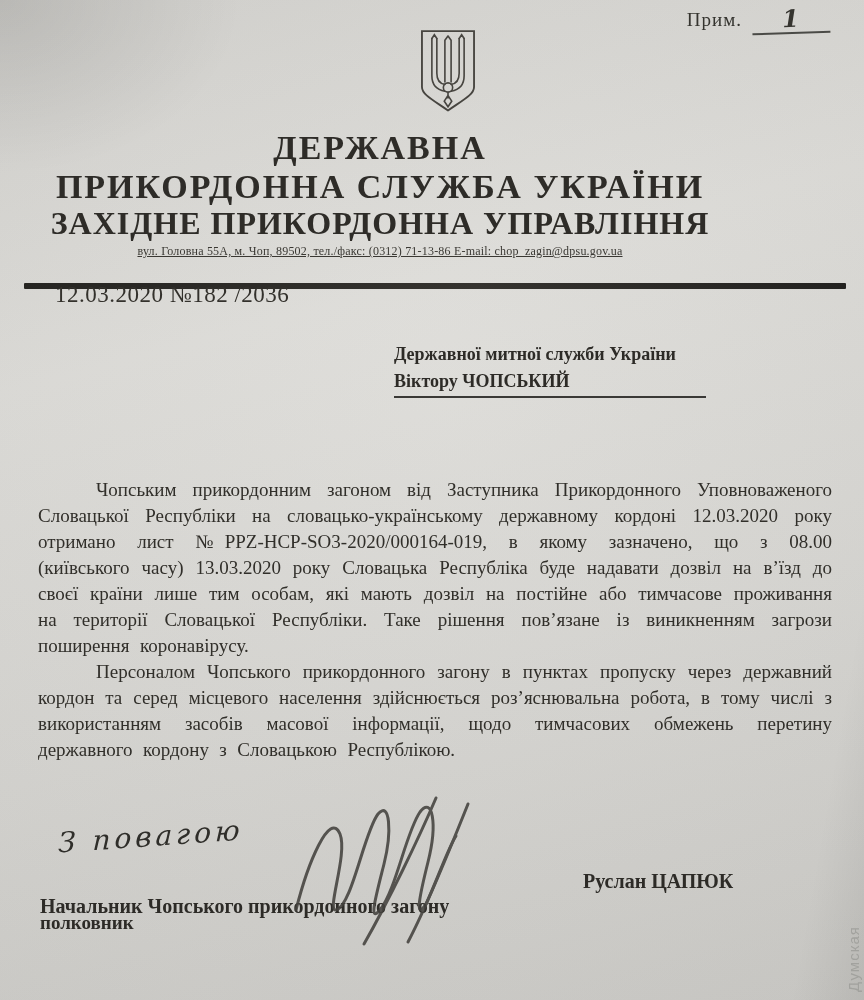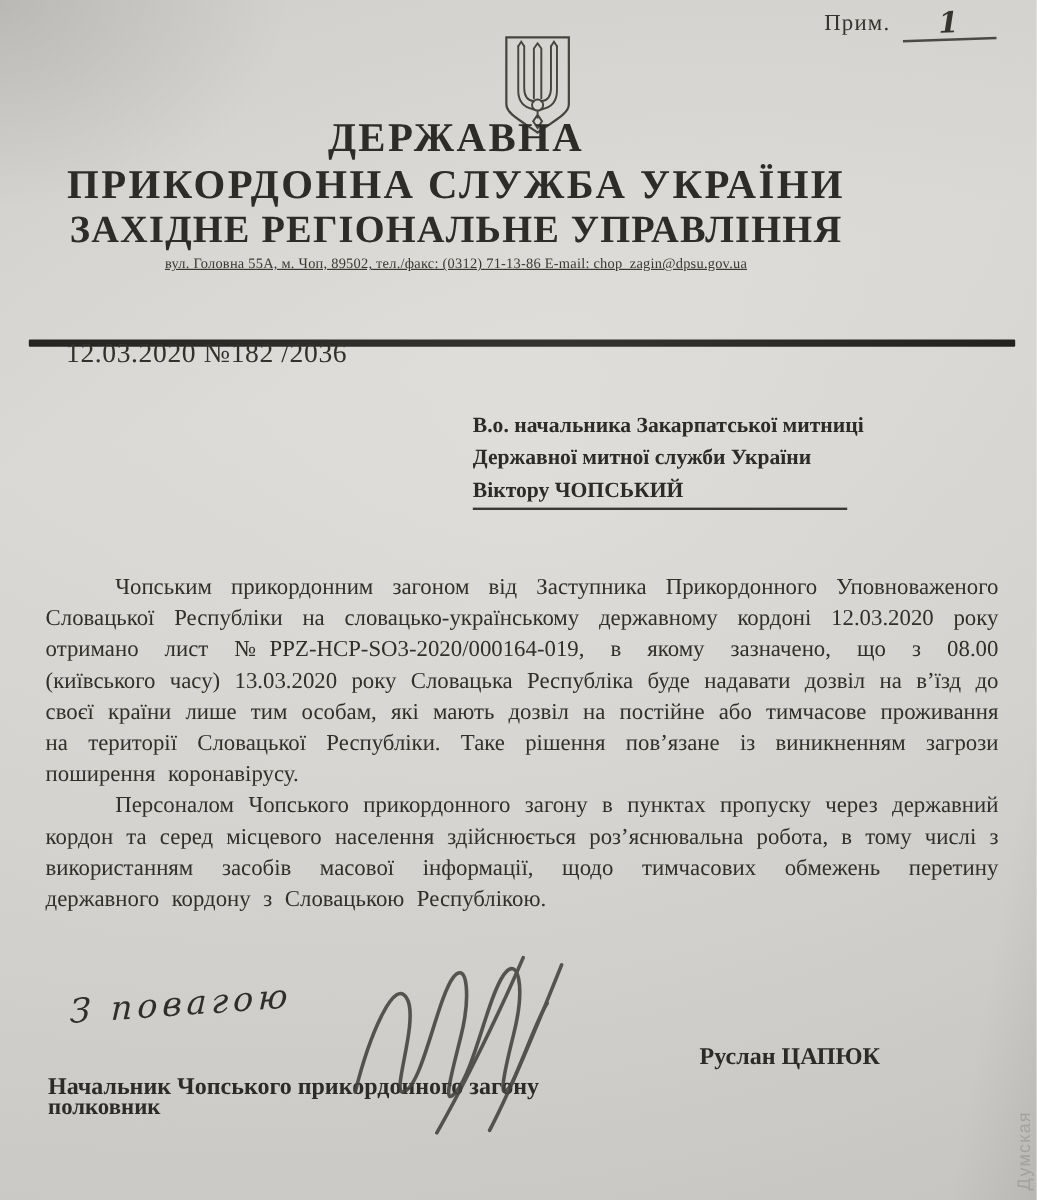--- a/index.html
+++ b/index.html
@@ -23,21 +23,21 @@
   .copy-num{
     display:inline-block;width:78px;margin-left:10px;
     border-bottom:2px solid #4a4a46;
     text-align:center;
     font-style:italic;font-weight:bold;font-size:24px;line-height:26px;
     transform:rotate(-2deg);
     font-family:"DejaVu Serif", serif;
   }
   .emblem{position:absolute;left:417px;top:25px;}
   .org{
-    position:absolute;top:96px;left:0;width:760px;
+    position:absolute;top:128px;left:0;width:760px;
     text-align:center;font-weight:bold;color:#2e2c28;
   }
   .org-l1,.org-l2{font-size:34px;line-height:39px;letter-spacing:2px;}
   .org-l3,.org-l4{font-size:32px;line-height:34px;letter-spacing:1px;}
   .org-addr{
     font-weight:normal;font-size:12px;line-height:17px;
     letter-spacing:0.2px;color:#3a3833;margin-top:3px;text-decoration:underline;
   }
   .rule{
     position:absolute;top:283px;left:24px;width:822px;height:6px;
@@ -96,30 +96,29 @@
       <path d="M32,16 V72 C32,84 38,89 45,90"></path>
       <path d="M68,16 L72,10 L76,16"></path>
       <path d="M76,16 V76 C76,92 66,99 55,101"></path>
       <path d="M68,16 V72 C68,84 62,89 55,90"></path>
     </g>
   </svg>
 
   <div class="org">
     <div class="org-l1">ДЕРЖАВНА</div>
     <div class="org-l2">ПРИКОРДОННА СЛУЖБА УКРАЇНИ</div>
-    <div class="org-l3">ЗАХІДНЕ РЕГІОНАЛЬНЕ УПРАВЛІННЯ</div>
+    <div class="org-l3">ЗАХІДНЕ ПРИКОРДОННА УПРАВЛІННЯ</div>
     <div class="org-addr">вул. Головна 55А, м. Чоп, 89502, тел./факс: (0312) 71-13-86 E-mail: chop_zagin@dpsu.gov.ua</div>
   </div>
 
   <div class="rule"></div>
 
   <div class="ref">12.03.2020 №182 /2036</div>
 
   <div class="recipient">
-    <div class="recipient-line">В.о. начальника Закарпатської митниці</div>
     <div class="recipient-line">Державної митної служби України</div>
     <div class="recipient-name">Віктору ЧОПСЬКИЙ</div>
   </div>
 
   <div class="body-text">
     <p>Чопським прикордонним загоном від Заступника Прикордонного Уповноваженого Словацької Республіки на словацько-українському державному кордоні 12.03.2020 року отримано лист №PPZ-HCP-SO3-2020/000164-019, в якому зазначено, що з 08.00 (київського часу) 13.03.2020 року Словацька Республіка буде надавати дозвіл на в’їзд до своєї країни лише тим особам, які мають дозвіл на постійне або тимчасове проживання на території Словацької Республіки. Таке рішення пов’язане із виникненням загрози поширення коронавірусу.</p>
     <p>Персоналом Чопського прикордонного загону в пунктах пропуску через державний кордон та серед місцевого населення здійснюється роз’яснювальна робота, в тому числі з використанням засобів масової інформації, щодо тимчасових обмежень перетину державного кордону з Словацькою Республікою.</p>
   </div>
 
   <div class="closing-hand">З повагою</div>

